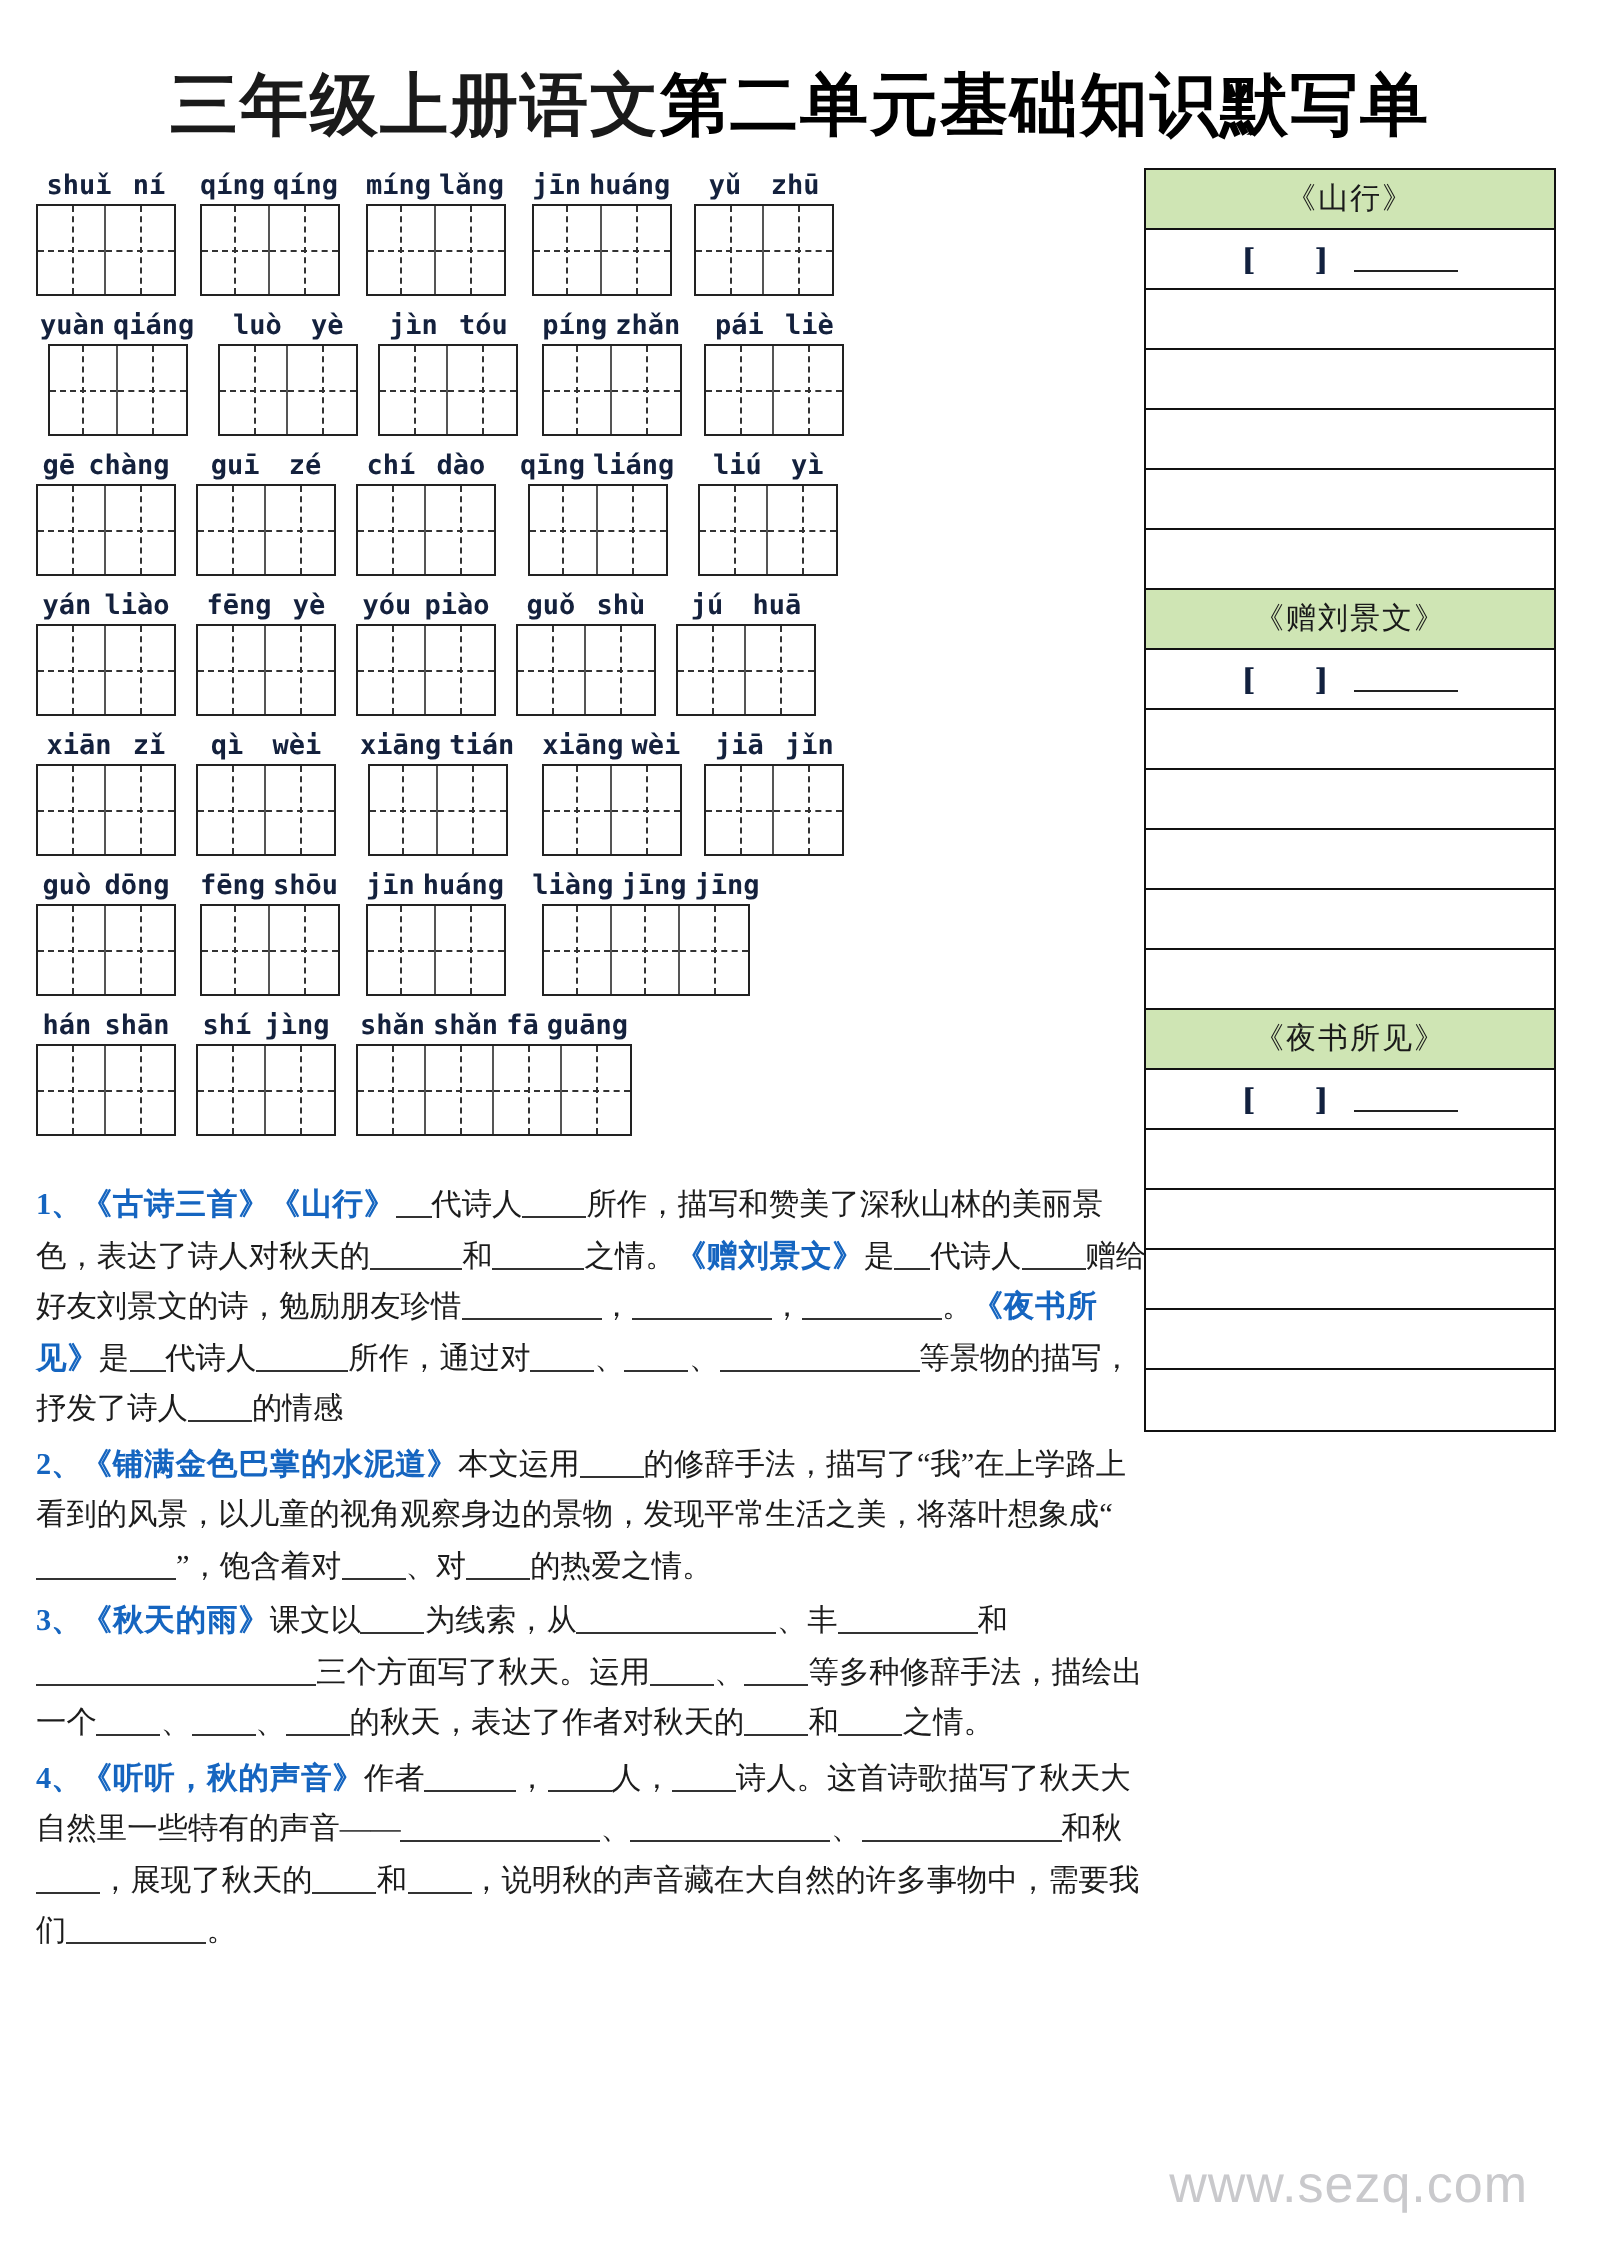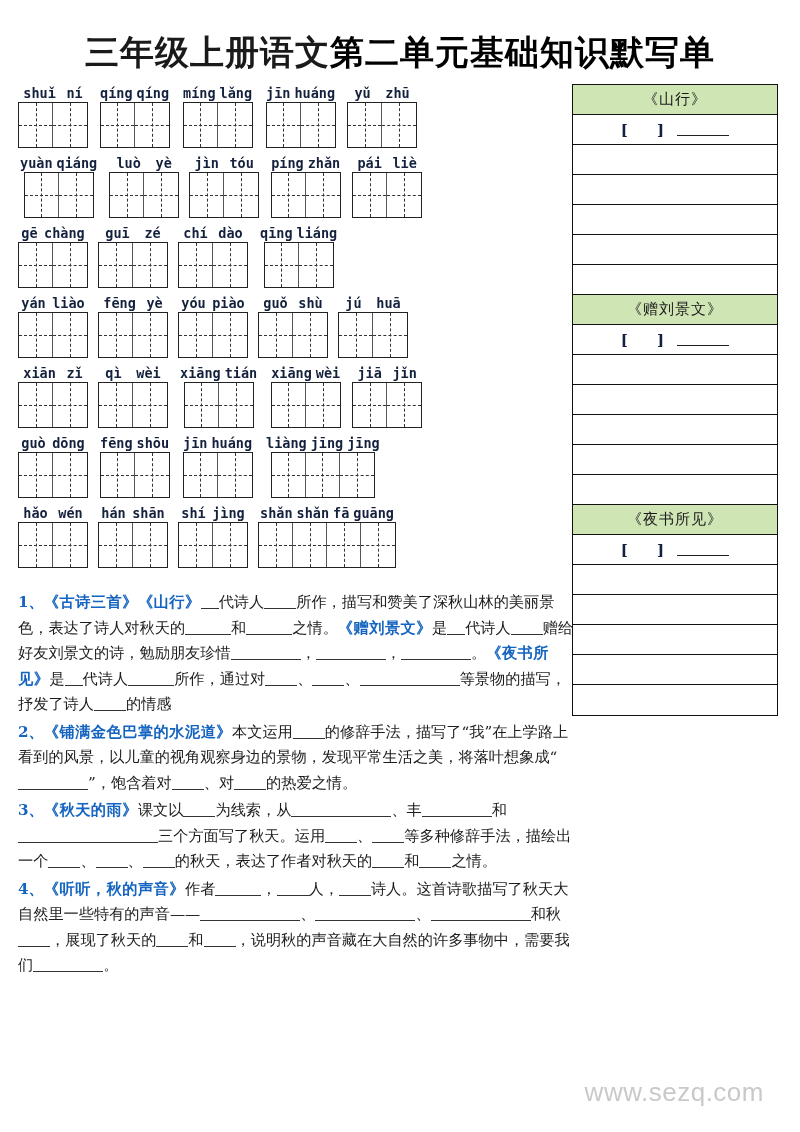--- a/index.html
+++ b/index.html
@@ -136,21 +136,21 @@
   .questions {
     position: absolute;
     left: 18px;
     top: 590px;
     width: 560px;
     font-family: "DejaVu Serif", "Liberation Serif", serif;
     font-size: 15.2px;
     color: #1c1c1c;
     line-height: 25.5px;
   }
-  .q { margin-bottom: 2px; }
+  .q { margin-bottom: 2px; font-family: Liberation Serif, serif; }
   .qnum, .bk { color: #1565c0; font-weight: bold; }
   .bk { letter-spacing: 0.5px; }
   .blank {
     display: inline-block;
     border-bottom: 1.3px solid #333;
     height: 14px;
     vertical-align: -2px;
   }
   .b-xs { width: 18px; }
   .b-s  { width: 32px; }
@@ -319,20 +319,30 @@
         <div class="group">
           <div class="pinyin">
             <i>qīng</i>
             <i>liáng</i>
           </div>
           <div class="tzbox">
             <div class="cell"></div>
             <div class="cell"></div>
           </div>
         </div>
+        <div class="group">
+          <div class="pinyin">
+            <i>liú</i>
+            <i>yì</i>
+          </div>
+          <div class="tzbox">
+            <div class="cell"></div>
+            <div class="cell"></div>
+          </div>
+        </div>
       </div>
       <div class="pyrow">
         <div class="group">
           <div class="pinyin">
             <i>yán</i>
             <i>liào</i>
           </div>
           <div class="tzbox">
             <div class="cell"></div>
             <div class="cell"></div>
@@ -469,30 +479,20 @@
             <i>jīng</i>
           </div>
           <div class="tzbox">
             <div class="cell"></div>
             <div class="cell"></div>
             <div class="cell"></div>
           </div>
         </div>
       </div>
       <div class="pyrow">
-        <div class="group">
-          <div class="pinyin">
-            <i>hǎo</i>
-            <i>wén</i>
-          </div>
-          <div class="tzbox">
-            <div class="cell"></div>
-            <div class="cell"></div>
-          </div>
-        </div>
         <div class="group">
           <div class="pinyin">
             <i>hán</i>
             <i>shān</i>
           </div>
           <div class="tzbox">
             <div class="cell"></div>
             <div class="cell"></div>
           </div>
         </div>

